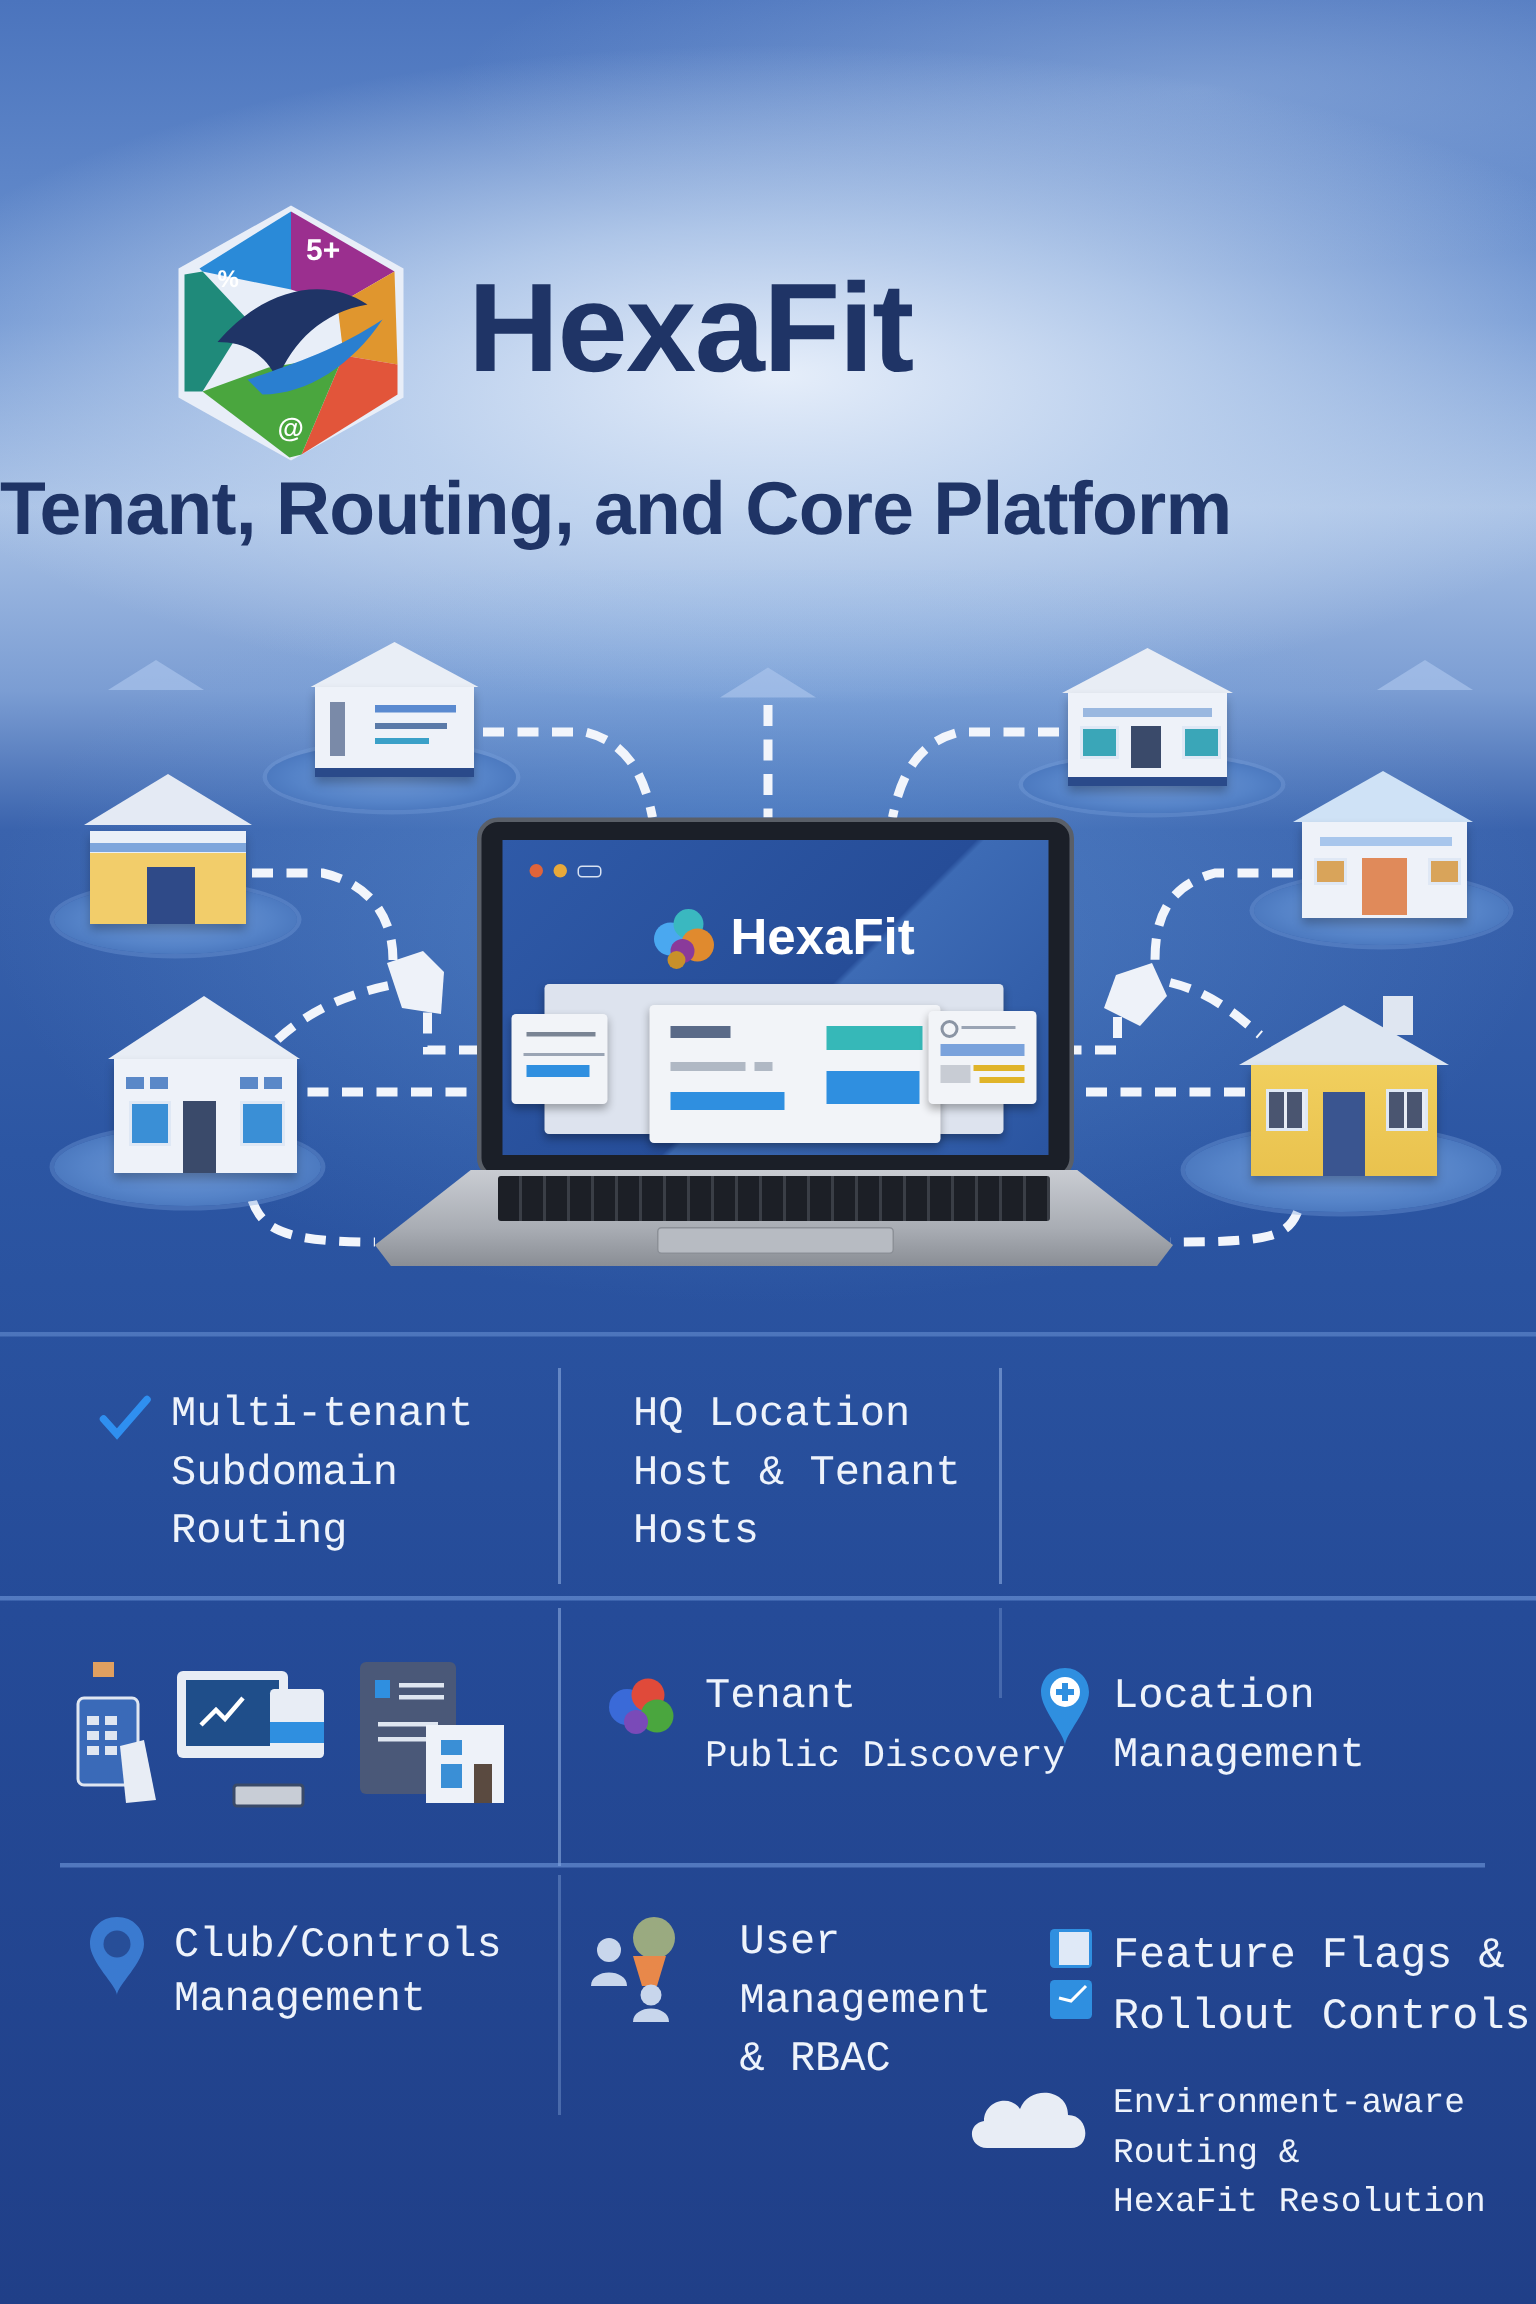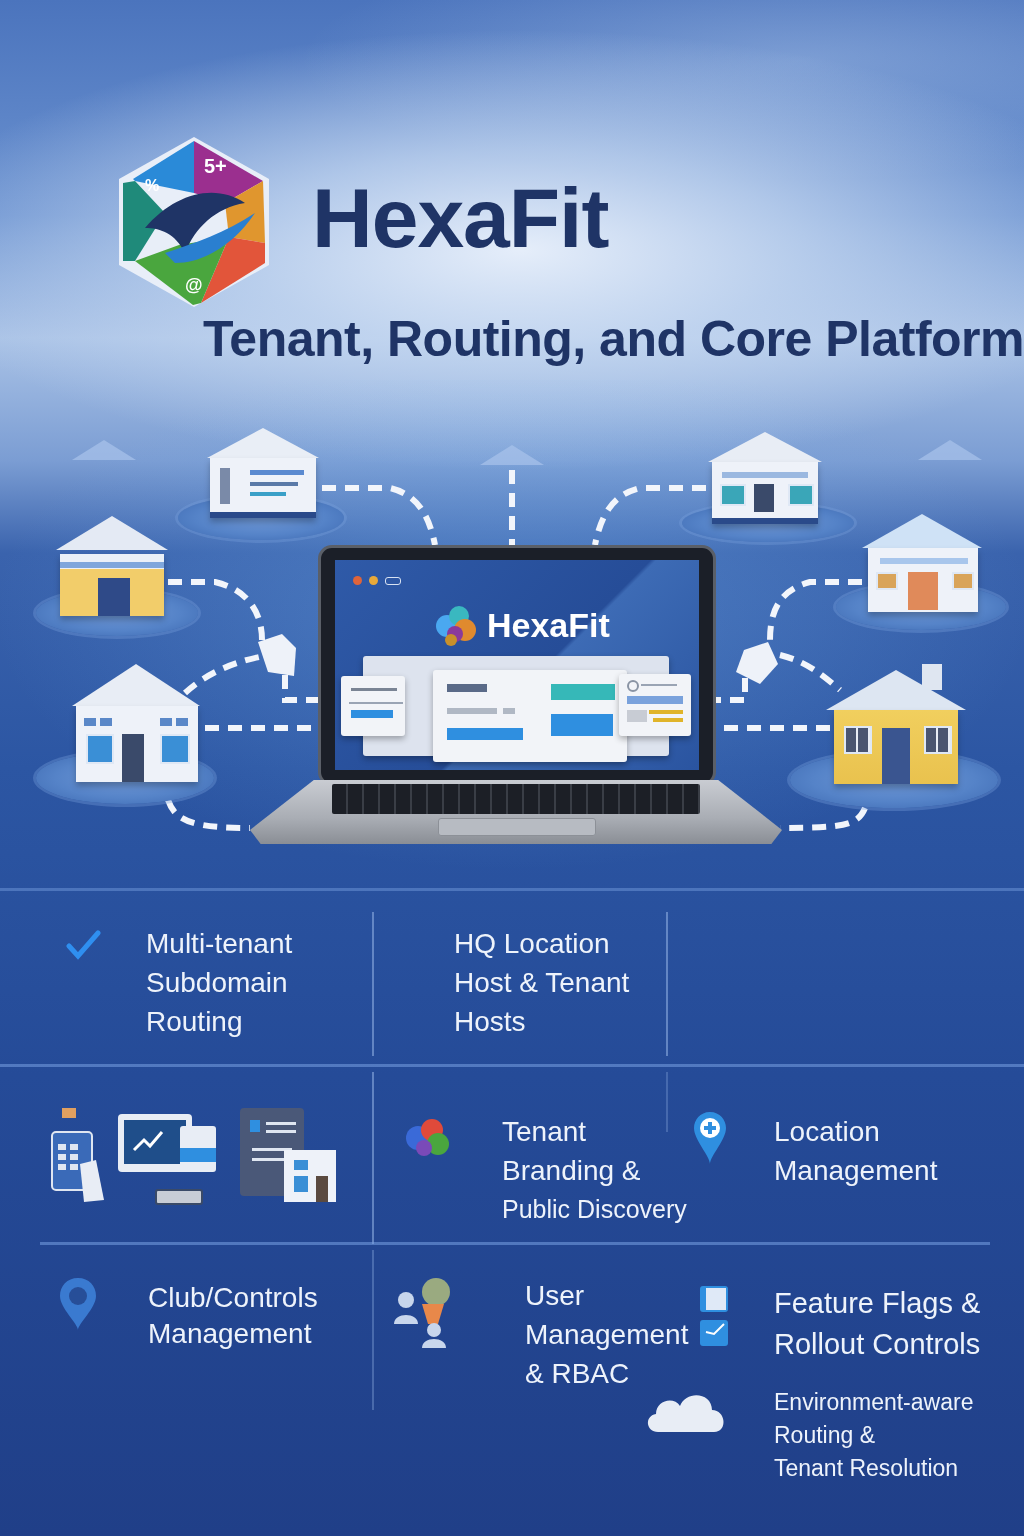--- a/index.html
+++ b/index.html
@@ -8,42 +8,42 @@
     background:
       radial-gradient(ellipse 620px 220px at 520px 250px, rgba(235,242,252,0.95) 0%, rgba(200,218,242,0.75) 45%, rgba(120,160,215,0) 100%),
       radial-gradient(ellipse 500px 120px at 800px 60px, rgba(200,220,245,0.35), rgba(0,0,0,0)),
       linear-gradient(180deg,#4b74bd 0%,#6b92d0 14%,#a9c2e6 22%,#7b9dd3 30%,#3a63ad 36%,#2c56a3 50%,#254b98 70%,#203f88 100%);}
   .sheen{position:absolute;left:0;top:380px;width:1024px;height:520px;
     background:radial-gradient(ellipse 520px 260px at 512px 230px, rgba(120,180,240,0.35), rgba(0,0,0,0));}
   .abs{position:absolute;}
   
   .logo-hex{left:105px;top:133px;width:178px;height:178px;}
   .brand{left:312px;top:170px;font-family:"Liberation Sans",sans-serif;font-weight:700;font-size:84px;color:#1f3466;letter-spacing:-1px;}
-  .subtitle{left:0;top:310px;width:1024px;text-align:right;font-family:"Liberation Sans",sans-serif;font-weight:700;font-size:50px;color:#1f3466;letter-spacing:-0.5px;}
+  .subtitle{left:0;top:310px;width:1024px;text-align:left;font-family:"Liberation Sans",sans-serif;font-weight:700;font-size:50px;color:#1f3466;letter-spacing:-0.5px;}
   
   .tri{width:0;height:0;border-left:32px solid transparent;border-right:32px solid transparent;border-bottom:20px solid rgba(170,195,235,0.7);}
   
   .pad{border-radius:50%;background:radial-gradient(ellipse at center,#6f98d6 0%,#5583c8 55%,#3c68b0 100%);box-shadow:0 0 0 3px rgba(120,160,220,0.35);}
   .house{position:absolute;}
   .roof{position:absolute;left:0;top:0;width:0;height:0;}
   .wall{position:absolute;background:#eef2f9;border-bottom:6px solid #2a4a8a;box-shadow:0 4px 6px rgba(0,0,0,0.25);}
   .win{position:absolute;background:#3a8fd6;border:2px solid #dfe8f5;}
   .door{position:absolute;background:#3a4a6a;}
   
   .lid{left:318px;top:545px;width:392px;height:235px;background:#1b1f28;border-radius:14px;border:3px solid #5a5f68;}
   .screen{position:absolute;left:14px;top:12px;width:364px;height:210px;background:linear-gradient(135deg,#2f5aa8 0%,#264d98 55%,#3d6bb5 56%,#2a54a0 100%);overflow:hidden;}
   .base{left:250px;top:780px;width:532px;height:64px;background:linear-gradient(180deg,#c9ccd2 0%,#a9adb4 60%,#8a8e95 100%);clip-path:polygon(12% 0,88% 0,100% 78%,98% 100%,2% 100%,0 78%);}
   .keys{position:absolute;left:82px;top:4px;width:368px;height:30px;background:repeating-linear-gradient(90deg,#1c1f26 0 14px,#3a3e46 14px 16px),#1c1f26;border-radius:2px;}
   .trackpad{position:absolute;left:188px;top:38px;width:156px;height:16px;background:#b7bbc2;border:1px solid #8c9097;border-radius:3px;}
   .scr-brand{position:absolute;left:152px;top:46px;color:#fff;font-family:"Liberation Sans",sans-serif;font-weight:700;font-size:34px;}
   .card{position:absolute;background:#f2f4f8;border-radius:3px;box-shadow:0 3px 6px rgba(0,0,0,0.3);}
   
   svg.lines{position:absolute;left:0;top:0;}
   
-  .feat{color:#eef3fb;font-family:Liberation Sans, sans-serif;font-size:28px;line-height:39px;margin-left:32px;}
+  .feat{color:#eef3fb;font-family:Liberation Mono, monospace;font-size:28px;line-height:39px;}
   .vline{position:absolute;width:2px;background:rgba(150,180,230,0.55);}
   .hline{position:absolute;height:3px;background:rgba(120,160,225,0.55);}
 </style>
 </head>
 <body>
 
 <div class="poster">
   <div class="sheen"></div>
 
   <svg class="abs logo-hex" viewBox="0 0 178 178">
@@ -243,21 +243,20 @@
     <rect x="272" y="72" width="12" height="26" fill="#5a4a40"></rect>
   </svg>
   <svg class="abs" style="left:404px;top:1116px;" width="50" height="44" viewBox="0 0 50 44">
     <circle cx="14" cy="22" r="12" fill="#3a6ad8"></circle>
     <circle cx="28" cy="14" r="11" fill="#e04a3a"></circle>
     <circle cx="34" cy="28" r="11" fill="#4aa63e"></circle>
     <circle cx="20" cy="32" r="8" fill="#7a4ab8"></circle>
   </svg>
   <div class="abs feat" style="left:470px;top:1112px;">
     <div>Tenant</div>
-    <div>Branding &amp;</div>
     <div style="font-size:25px;">Public Discovery</div>
   </div>
   <svg class="abs" style="left:692px;top:1110px;" width="36" height="56" viewBox="0 0 36 56">
     <path d="M18,2 C8,2 2,10 2,18 C2,30 18,46 18,54 C18,46 34,30 34,18 C34,10 28,2 18,2 Z" fill="#2f8fe0"></path>
     <circle cx="18" cy="18" r="10" fill="#fff"></circle>
     <path d="M18,12 L18,24 M12,18 L24,18" stroke="#2f8fe0" stroke-width="4"></path>
   </svg>
   <div class="abs feat" style="left:742px;top:1112px;">
     <div>Location</div>
     <div>Management</div>
@@ -293,15 +292,15 @@
   <div class="abs feat" style="left:742px;top:1283px;font-size:29px;line-height:41px;">
     <div>Feature Flags &amp;</div>
     <div>Rollout Controls</div>
   </div>
   <svg class="abs" style="left:642px;top:1382px;" width="88" height="56" viewBox="0 0 88 56">
     <path d="M16,50 C4,50 2,34 14,32 C14,18 32,14 38,24 C44,8 70,10 70,28 C84,28 86,50 72,50 Z" fill="#e8edf5"></path>
   </svg>
   <div class="abs feat" style="left:742px;top:1386px;font-size:23px;line-height:33px;">
     <div>Environment-aware</div>
     <div>Routing &amp;</div>
-    <div>Tenant Resolution</div>
+    <div>HexaFit Resolution</div>
   </div>
 </div>
 
 </body></html>

